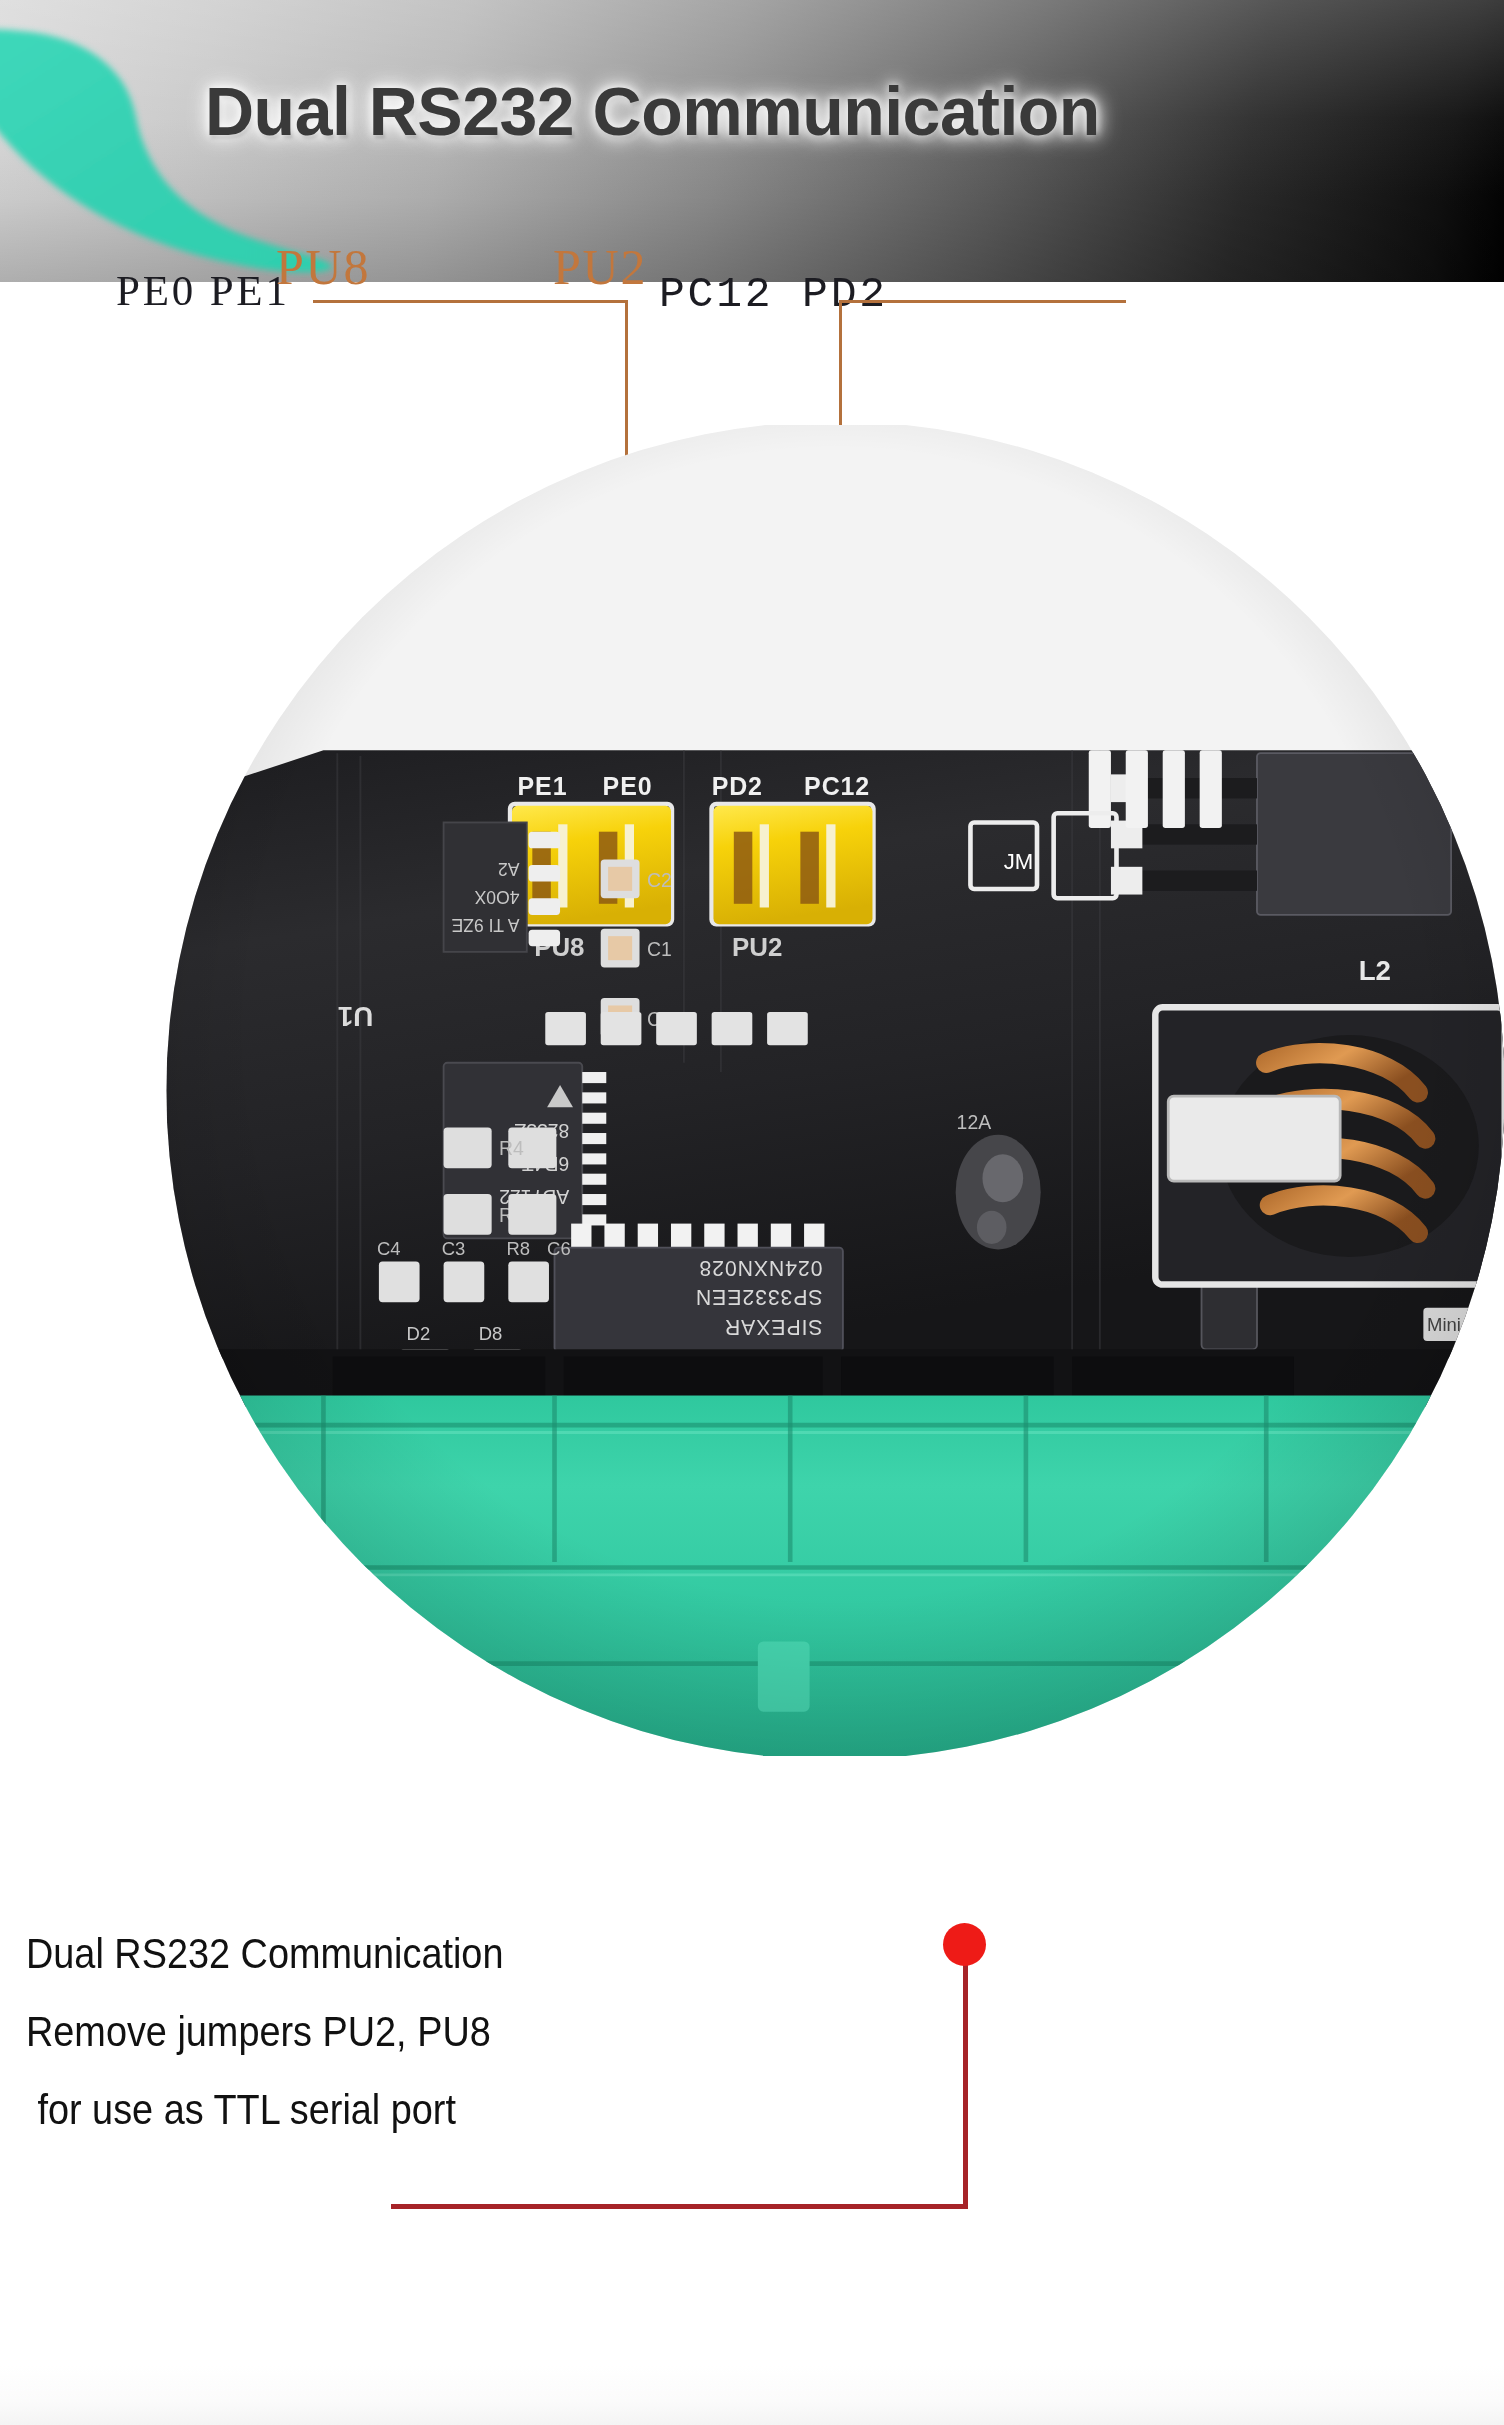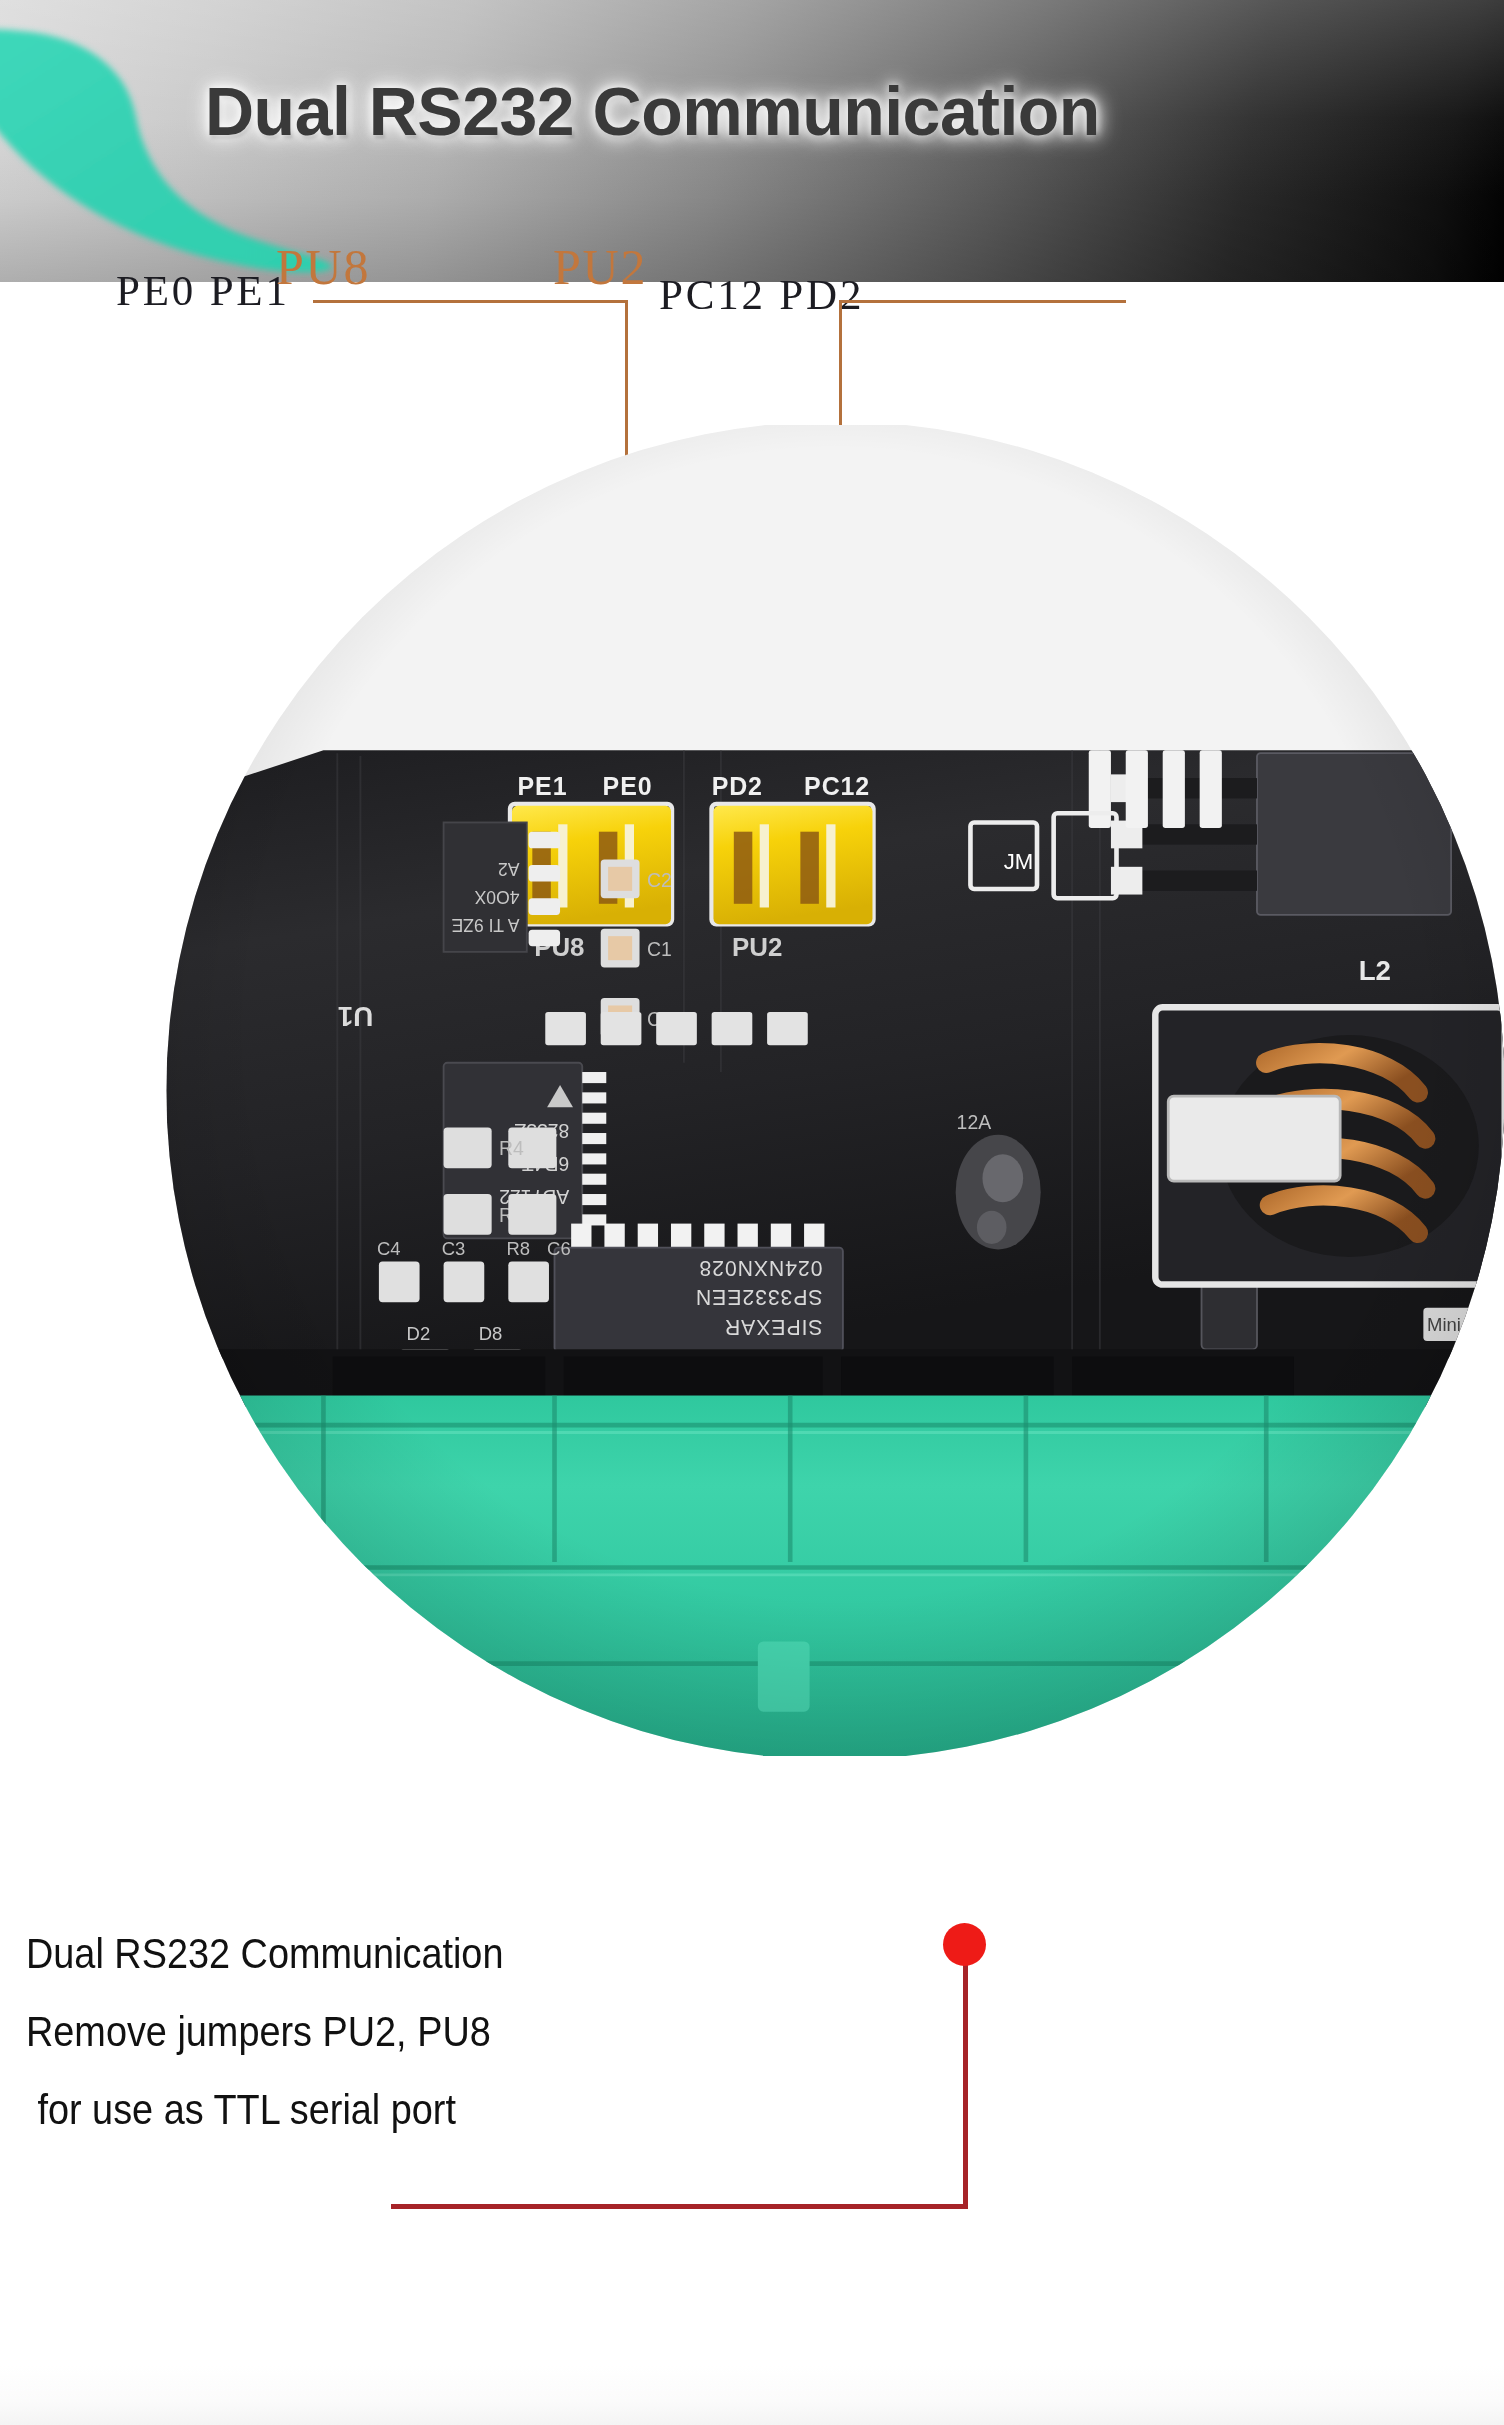--- a/index.html
+++ b/index.html
@@ -23,21 +23,21 @@
        white-space:nowrap;}
 
   
   .lbl{position:absolute;font-family:"Liberation Serif",serif;white-space:nowrap;}
   .lbl.dark{color:#1c1c22;font-size:43px;letter-spacing:2.8px;}
   .lbl.orange{color:#c2773d;font-size:50px;letter-spacing:1.8px;}
 
   #lbl-pe{left:116px;top:266px;}
   #lbl-pu8{left:276px;top:238px;}
   #lbl-pu2{left:553px;top:238px;}
-  #lbl-pcpd{left:659px;top:270px;}
+  #lbl-pcpd{left:659px;top:270px;font-family:Liberation Mono, monospace;}
 
   
   .lead{position:absolute;background:#b4713c;}
   #lead8-h{left:313px;top:300px;width:314px;height:2.8px;}
   #lead8-v{left:625px;top:300px;width:2.8px;height:538px;}
   #lead2-h{left:839px;top:300px;width:287px;height:2.8px;}
   #lead2-v{left:839px;top:300px;width:2.8px;height:538px;}
   .dot-o{position:absolute;width:26px;height:26px;border-radius:50%;background:#e2661b;}
   #dot8{left:614px;top:825px;}
   #dot2{left:828px;top:825px;}

